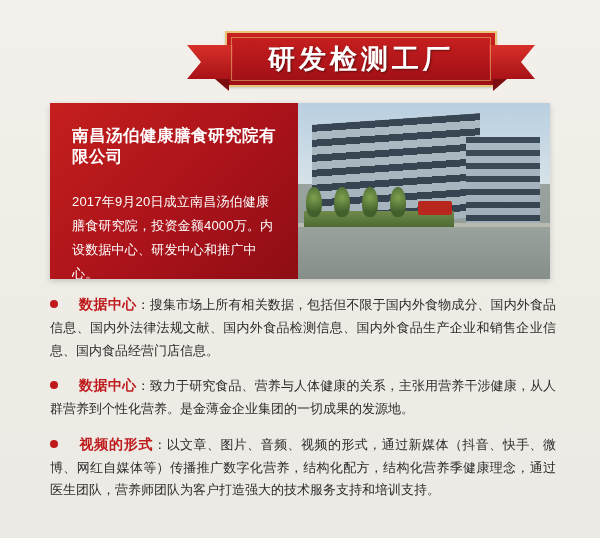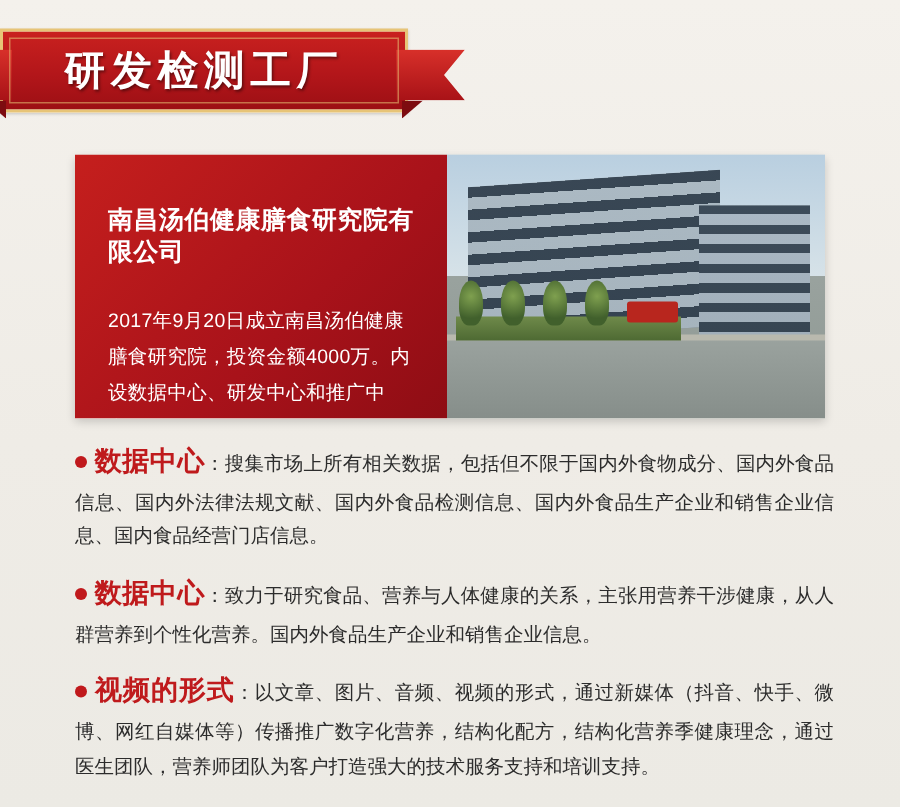--- a/index.html
+++ b/index.html
@@ -17,26 +17,26 @@
     position: relative;
     width: 600px;
     height: 538px;
     background: linear-gradient(180deg, #f4f1ec 0%, #efece6 55%, #eceae4 100%);
   }
 
   
   .banner-wrap {
     position: absolute;
     left: 0;
-    top: 16px;
+    top: 28px;
     width: 497px;
     height: 62px;
     display: flex;
     align-items: center;
-    justify-content: flex-start;
+    justify-content: flex-end;
   }
   .banner {
     position: relative;
     width: 272px;
     height: 56px;
     background: linear-gradient(180deg, #c9211f 0%, #b3161a 55%, #9c0f14 100%);
     border: 2px solid #e7c477;
     box-sizing: border-box;
     display: flex;
     align-items: center;
@@ -96,21 +96,21 @@
     width: 500px;
     height: 176px;
     display: flex;
     box-shadow: 0 2px 6px rgba(0,0,0,0.18);
     overflow: hidden;
   }
   .hero-left {
     width: 248px;
     background: linear-gradient(135deg, #c51f1d 0%, #a8121a 60%, #8e0d14 100%);
     color: #fff;
-    padding: 26px 20px 0 22px;
+    padding: 14px 20px 0 22px;
     box-sizing: border-box;
   }
   .hero-company {
     font-size: 16.5px;
     font-weight: bold;
     letter-spacing: 0.5px;
     margin: 8px 0 22px 0;
     line-height: 1.3;
   }
   .hero-desc {
@@ -204,22 +204,23 @@
     height: 8px;
     border-radius: 50%;
     background: #c0191c;
     margin-right: 5px;
     position: relative;
     top: -1px;
   }
   .lbl {
     color: #bf1a1c;
     font-weight: bold;
-    font-size: 18px;
+    font-size: 14px;
     letter-spacing: 0.3px;
+    margin-left: 16px;
   }
   .sep {
     color: #2c2c2c;
     font-size: 13px;
   }
 </style>
 </head>
 <body>
 
 <div class="page">
@@ -258,21 +259,21 @@
   <div class="content">
 
     <div class="item">
       <p>
         <span class="dot"></span><span class="lbl">数据中心</span><span class="sep">：</span><span class="sep">搜集市场上所有相关数据，包括但不限于国内外食物成分、国内外食品信息、国内外法律法规文献、国内外食品检测信息、国内外食品生产企业和销售企业信息、国内食品经营门店信息。</span>
       </p>
     </div>
 
     <div class="item">
       <p>
-        <span class="dot"></span><span class="lbl">数据中心</span><span class="sep">：</span><span class="sep">致力于研究食品、营养与人体健康的关系，主张用营养干涉健康，从人群营养到个性化营养。国内外食品生产企业和销售企业信息。</span>
+        <span class="dot"></span><span class="lbl">数据中心</span><span class="sep">：</span><span class="sep">致力于研究食品、营养与人体健康的关系，主张用营养干涉健康，从人群营养到个性化营养。是金薄金企业集团的一切成果的发源地。</span>
       </p>
     </div>
 
     <div class="item">
       <p>
         <span class="dot"></span><span class="lbl">视频的形式</span><span class="sep">：</span><span class="sep">以文章、图片、音频、视频的形式，通过新媒体（抖音、快手、微博、网红自媒体等）传播推广数字化营养，结构化配方，结构化营养季健康理念，通过医生团队，营养师团队为客户打造强大的技术服务支持和培训支持。</span>
       </p>
     </div>
 
   </div>

